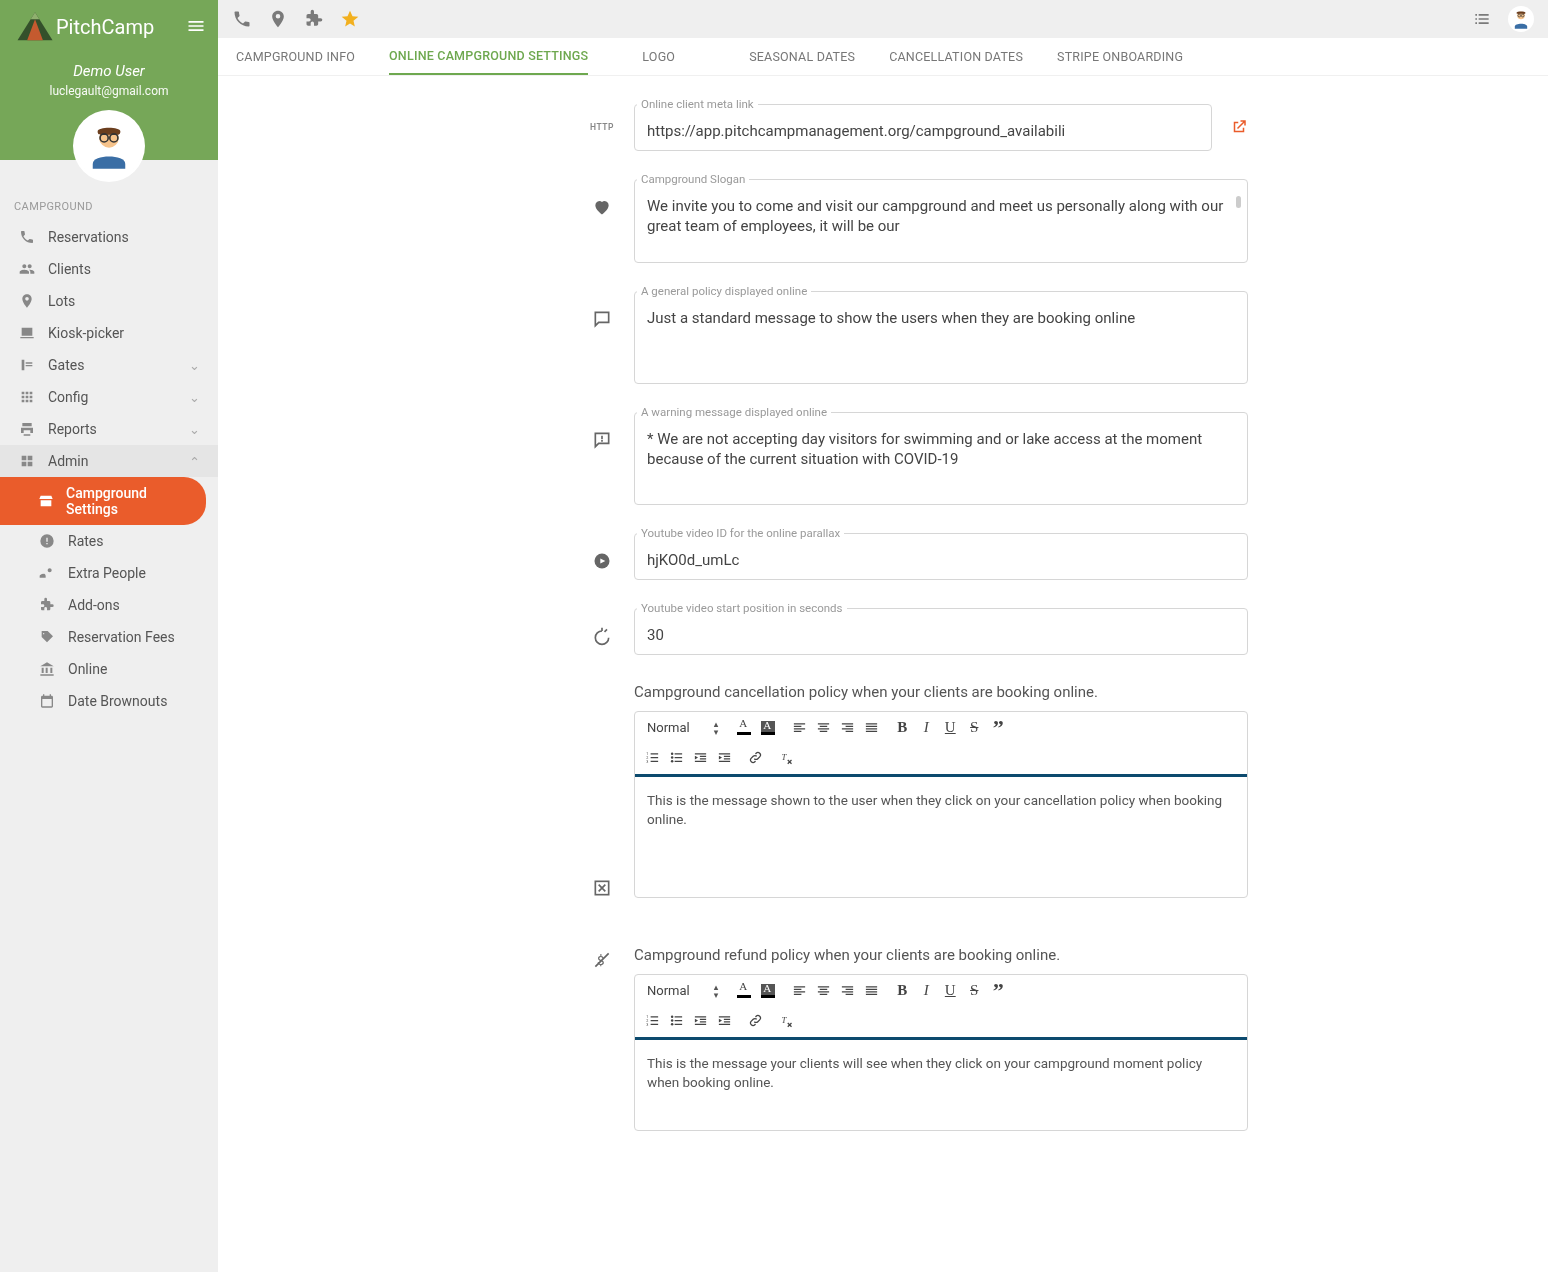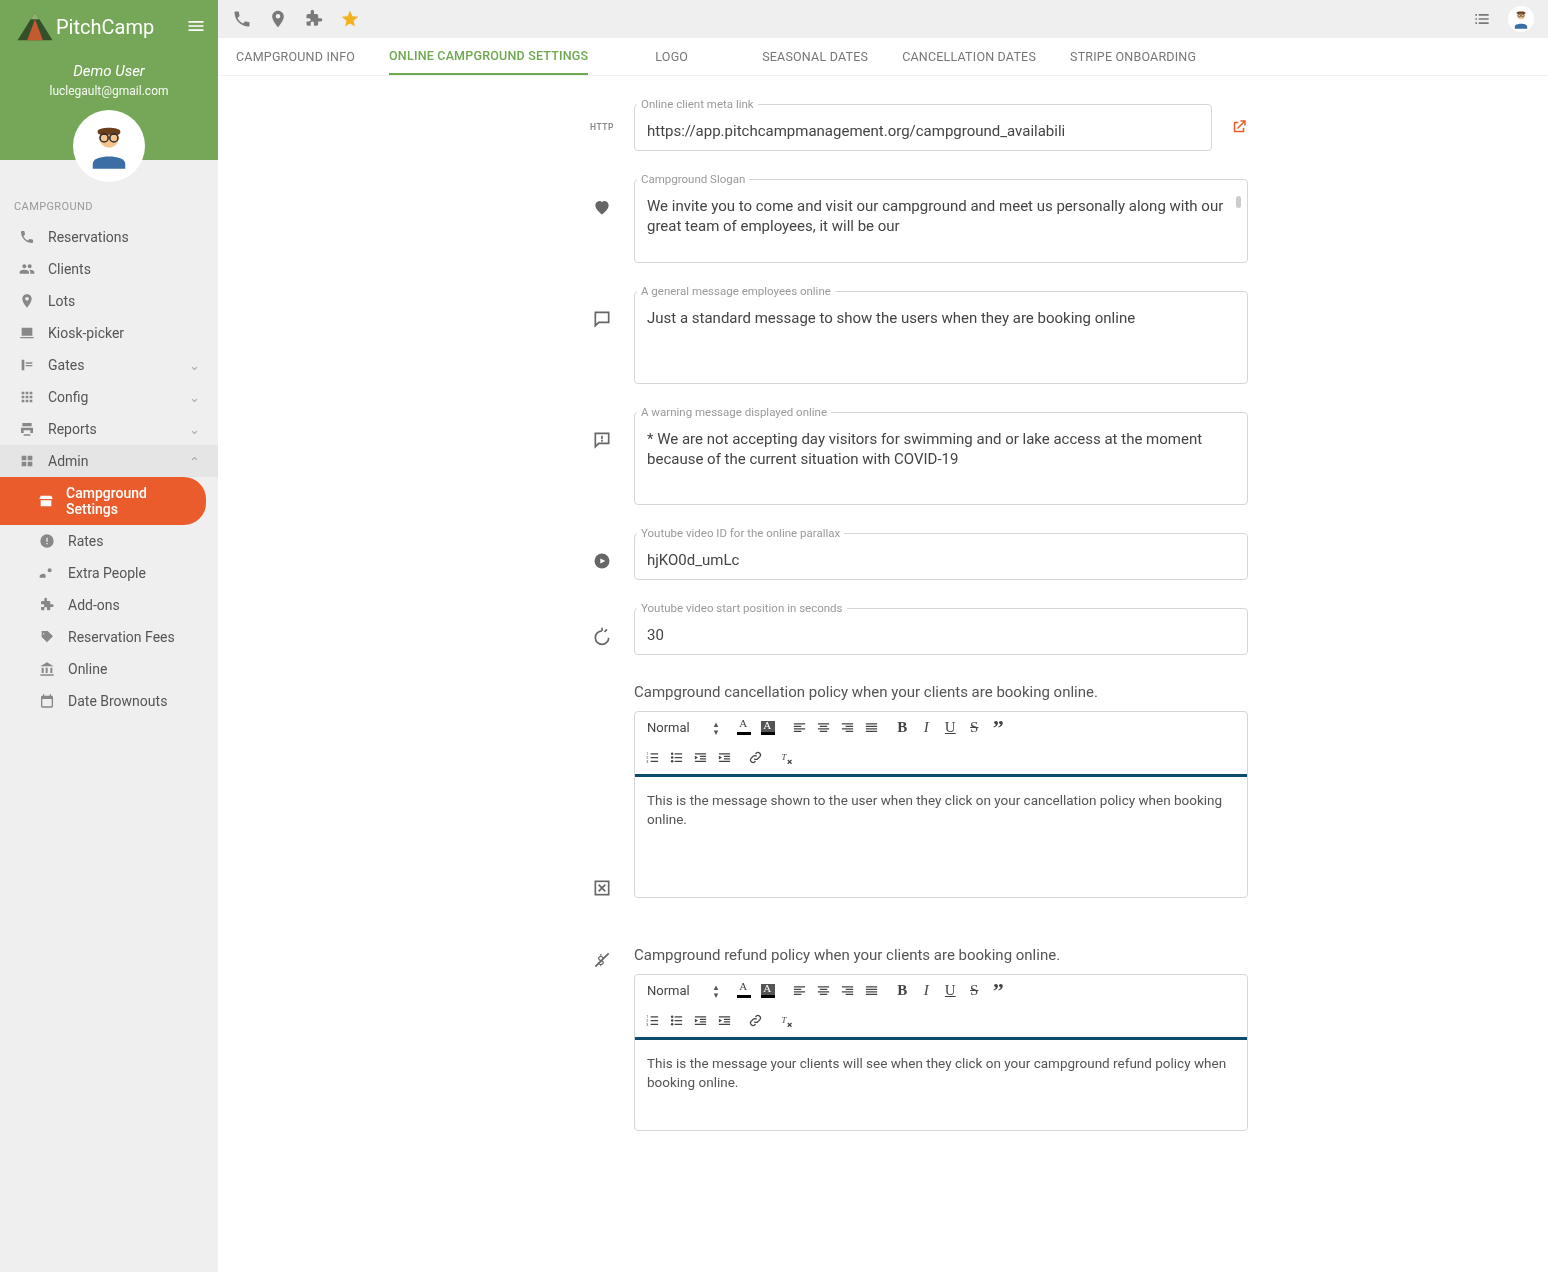--- a/index.html
+++ b/index.html
@@ -294,21 +294,21 @@
           <circle cx="27" cy="22" r="4" fill="none" stroke="#333" stroke-width="2"></circle>
           <circle cx="37" cy="22" r="4" fill="none" stroke="#333" stroke-width="2"></circle>
           <path d="M14 54c0-11 36-11 36 0v6H14z" fill="#3A6EA5"></path>
         </svg>
     </span>
   </div>
 
   <div class="tabs">
     <div class="tab">CAMPGROUND INFO</div>
     <div class="tab active">ONLINE CAMPGROUND SETTINGS</div>
-    <div class="tab" style="margin-left:33px">LOGO</div>
+    <div class="tab" style="margin-left:20px">LOGO</div>
     <div class="tab" style="margin-left:40px">SEASONAL DATES</div>
     <div class="tab">CANCELLATION DATES</div>
     <div class="tab">STRIPE ONBOARDING</div>
   </div>
 
   <div class="content">
     <div class="form-rows">
 
       <div class="row">
         <div class="row-ico http">HTTP</div>
@@ -341,21 +341,21 @@
       </div>
 
       <div class="row taller">
         <div class="row-ico">
             <svg viewBox="0 0 24 24">
               <path fill="none" stroke="currentColor" stroke-width="2" d="M4 4h16v12H8l-4 4z"></path>
             </svg>
           </div>
         <div class="field-wrap">
           <div class="outlined">
-            <span class="float-label">A general message employees online</span>
+            <span class="float-label">A general policy displayed online</span>
             <textarea class="textarea" rows="3" style="">Just a standard message to show the users when they are booking online</textarea>
           </div>
         </div>
       </div>
 
       <div class="row taller">
         <div class="row-ico">
             <svg viewBox="0 0 24 24">
               <path fill="none" stroke="currentColor" stroke-width="2" d="M4 4h16v12H8l-4 4z"></path>
               <path fill="currentColor" d="M11 7h2v4h-2zM11 12h2v2h-2z"></path>
@@ -587,20 +587,20 @@
                   </svg>
                 </span>
               <span class="ql-sep"></span>
               <span class="ql-btn">
                   <svg viewBox="0 0 24 24">
                     <text x="4" y="16" font-size="14" font-style="italic" font-family="serif" fill="currentColor">T</text>
                     <path stroke="currentColor" stroke-width="2" d="M14 16l6 6M20 16l-6 6"></path>
                   </svg>
                 </span>
             </div>
-            <div class="ql-editor short" contenteditable="true" style="">This is the message your clients will see when they click on your campground refund policy when booking online.</div>
+            <div class="ql-editor short" contenteditable="true" style="">This is the message your clients will see when they click on your campground moment policy when booking online.</div>
           </div>
         </div>
       </div>
 
     </div>
   </div>
 </main>
 
 </body></html>

